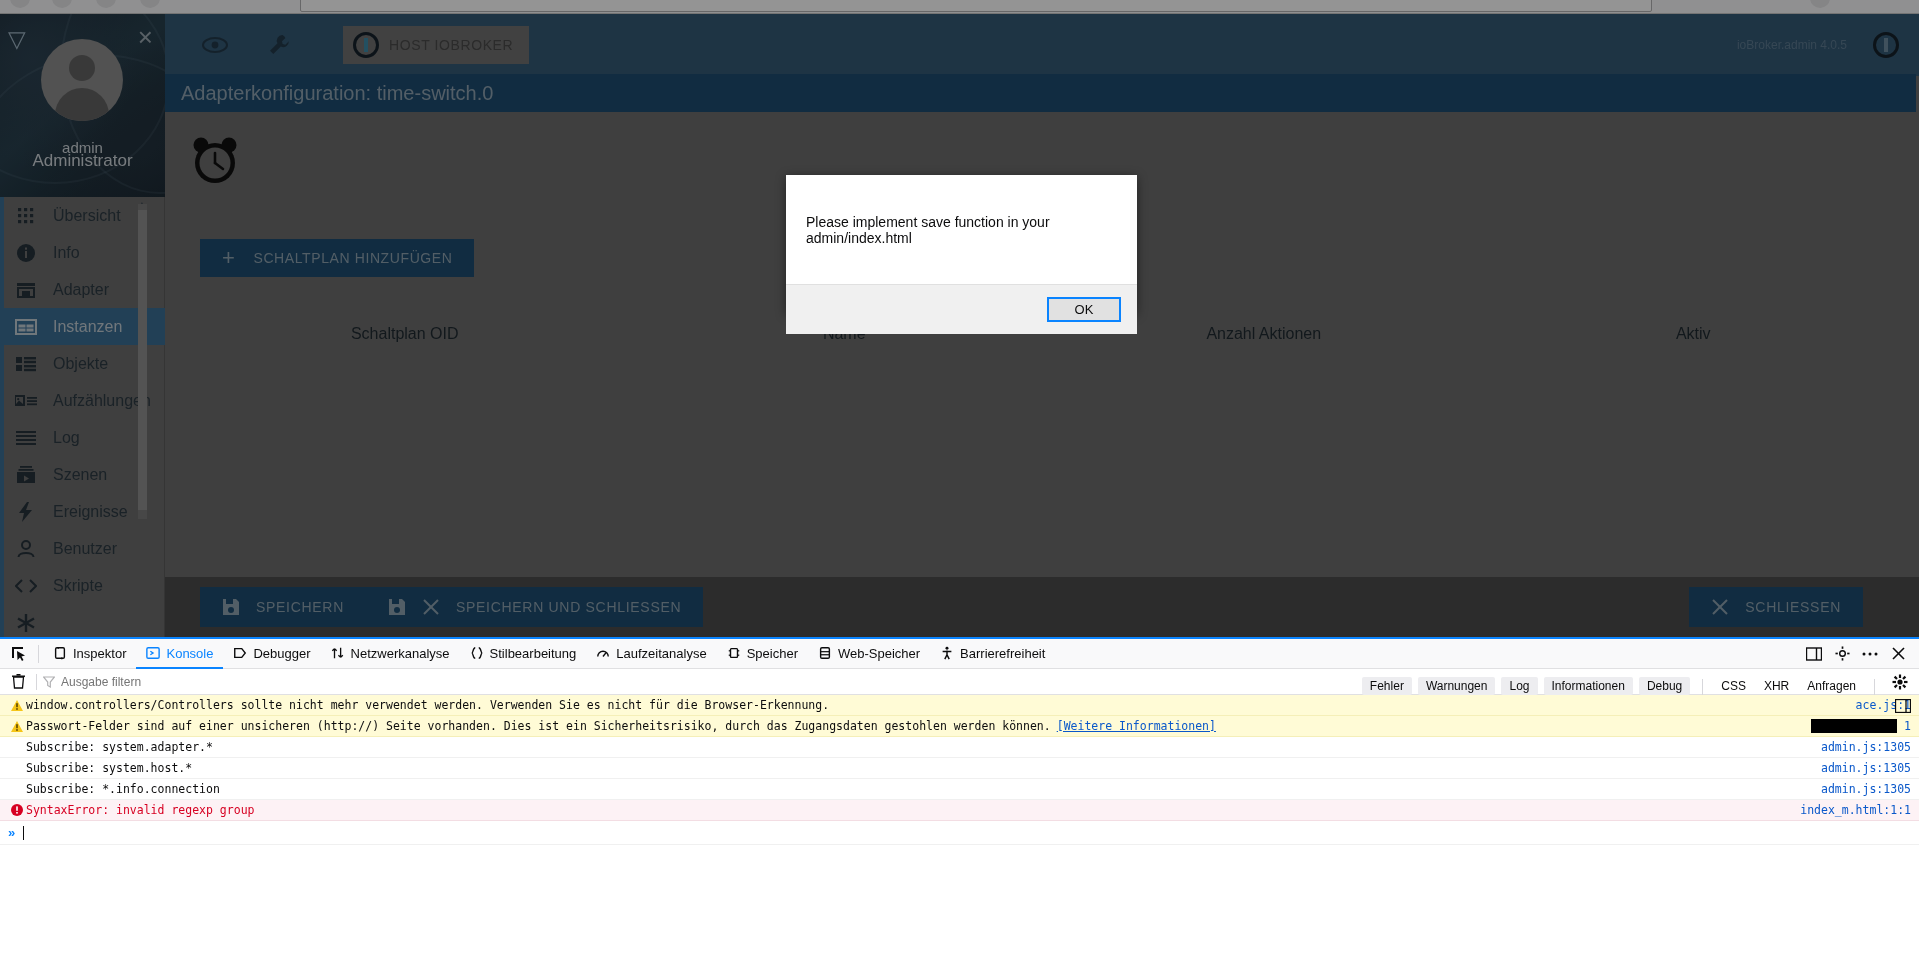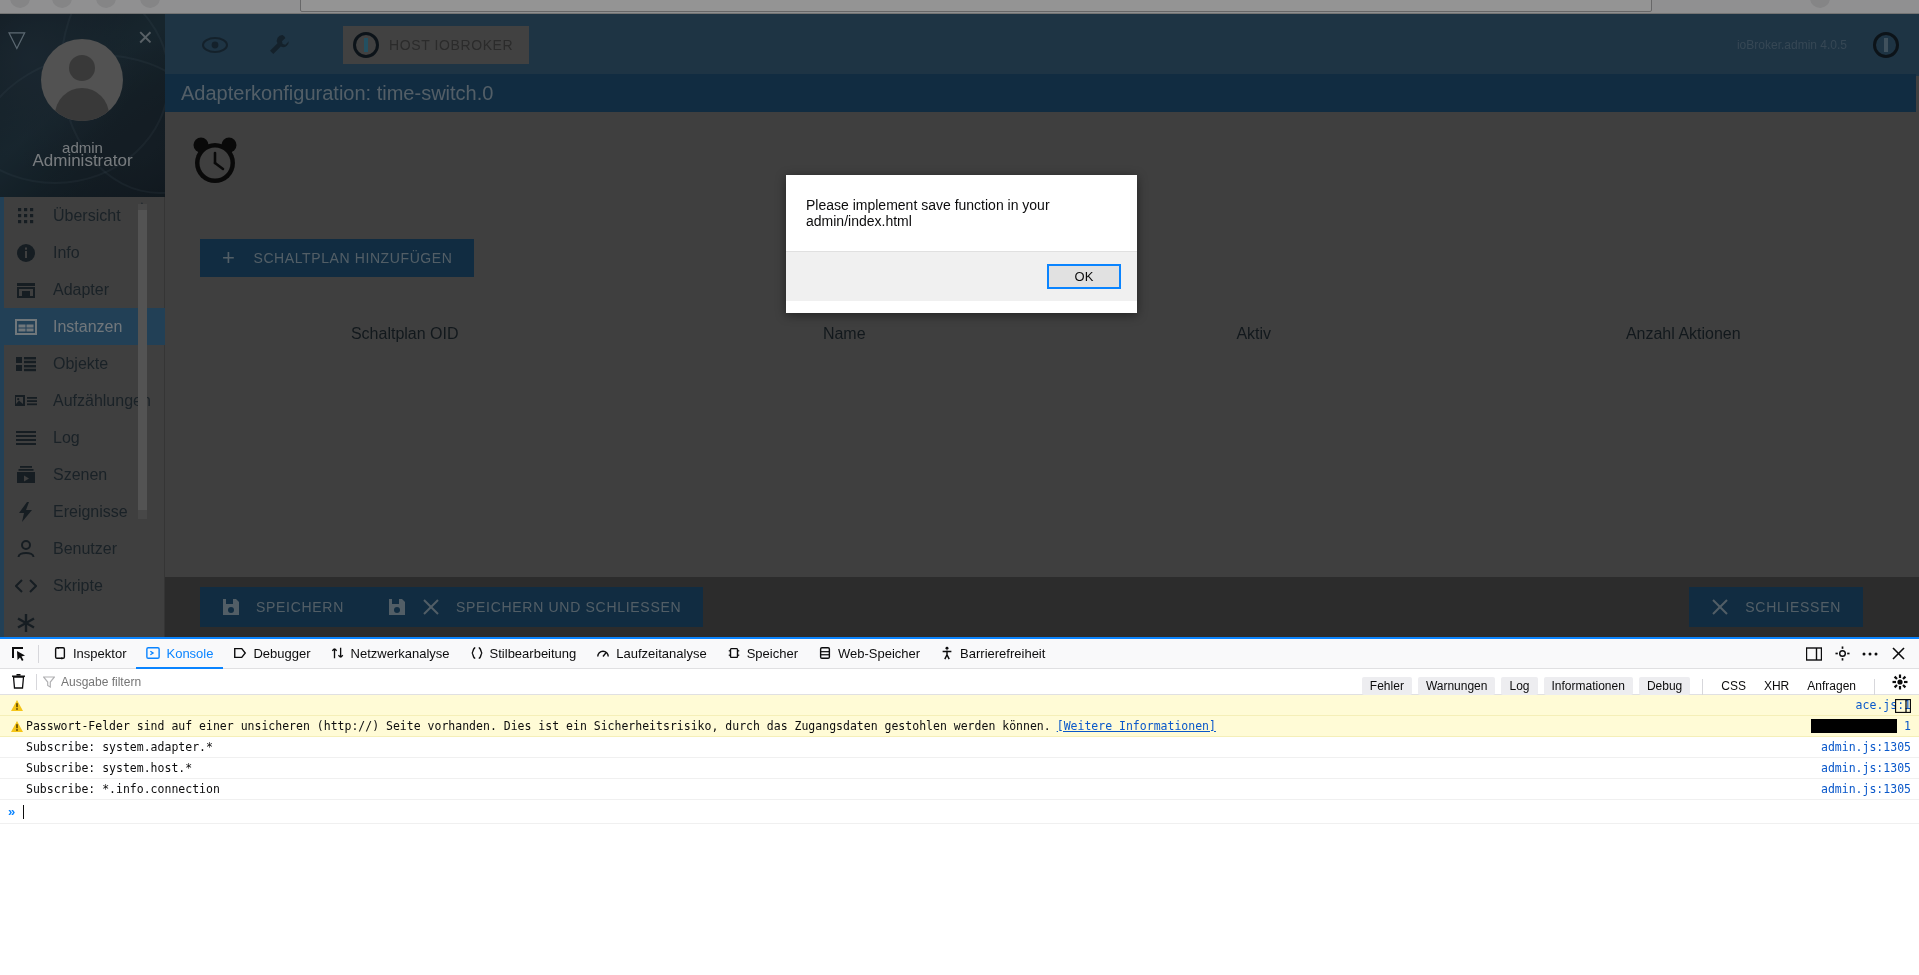--- a/index.html
+++ b/index.html
@@ -195,21 +195,21 @@
   
   .modal-dim {
     position: absolute; left: 0; top: 0; width: 1919px; height: 637px;
     background: rgba(0,0,0,0.42);
   }
   .dialog {
     position: absolute; left: 786px; top: 175px; width: 351px; height: 138px;
     background: #ffffff; box-shadow: 0 2px 10px rgba(0,0,0,.45);
   }
   .dialog-body {
-    height: 76px; display: flex; align-items: center;
+    height: 109px; display: flex; align-items: center;
     padding: 0 20px; color: #0c0c0d; font-size: 14px;
   }
   .dialog-footer {
     height: 50px; background: #f0f0f0; border-top: 1px solid #e0e0e0;
     display: flex; align-items: center; justify-content: flex-end;
     padding-right: 16px;
   }
   .dialog-ok {
     min-width: 74px; height: 25px; background: #e1e1e1;
     border: 2px solid #0a84ff; color: #0c0c0d; font-size: 13px;
@@ -522,22 +522,22 @@
       </div>
 
       <div class="add-btn">
         <span class="plus">+</span>
         <span>SCHALTPLAN HINZUFÜGEN</span>
       </div>
 
       <div class="table-head">
         <div class="th" style="width:480px;">Schaltplan OID</div>
         <div class="th" style="width:400px;">Name</div>
+        <div class="th" style="width:440px;">Anzahl Aktionen</div>
         <div class="th" style="width:420px;">Aktiv</div>
-        <div class="th" style="width:440px;">Anzahl Aktionen</div>
       </div>
 
       <div class="bottom-bar">
         <div class="act-btn first">
           <svg width="18" height="18" viewBox="0 0 18 18">
               <path d="M1 1h13l3 3v13H1z" fill="#8ea2b0"></path>
               <rect x="4" y="1" width="7" height="5" fill="#1e4d70"></rect>
               <circle cx="9" cy="12" r="3" fill="#1e4d70"></circle>
             </svg>
           <span>SPEICHERN</span>
@@ -743,20 +743,21 @@
   <div class="console-rows">
 
     <div class="crow warn">
       <span class="badge">
         <svg width="12" height="11" viewBox="0 0 12 11">
             <path d="M6 0 L12 11 H0 Z" fill="#f5c518"></path>
             <rect x="5.2" y="3.2" width="1.6" height="4" fill="#5a4400"></rect>
             <rect x="5.2" y="8.2" width="1.6" height="1.6" fill="#5a4400"></rect>
           </svg>
       </span>
+      <span class="msg">window.controllers/Controllers sollte nicht mehr verwendet werden. Verwenden Sie es nicht für die Browser-Erkennung.</span>
       <span class="src">ace.js:1</span>
     </div>
 
     <div class="crow warn">
       <span class="badge">
         <svg width="12" height="11" viewBox="0 0 12 11">
             <path d="M6 0 L12 11 H0 Z" fill="#f5c518"></path>
             <rect x="5.2" y="3.2" width="1.6" height="4" fill="#5a4400"></rect>
             <rect x="5.2" y="8.2" width="1.6" height="1.6" fill="#5a4400"></rect>
           </svg>
@@ -778,20 +779,31 @@
       <span class="msg">Subscribe: system.host.*</span>
       <span class="src">admin.js:1305</span>
     </div>
 
     <div class="crow">
       <span class="badge"></span>
       <span class="msg">Subscribe: *.info.connection</span>
       <span class="src">admin.js:1305</span>
     </div>
 
+    <div class="crow err">
+      <span class="badge">
+        <svg width="12" height="12" viewBox="0 0 12 12">
+            <circle cx="6" cy="6" r="6" fill="#d70022"></circle>
+            <rect x="5.2" y="2.4" width="1.6" height="4.4" fill="#fff"></rect>
+            <rect x="5.2" y="8" width="1.6" height="1.6" fill="#fff"></rect>
+          </svg>
+      </span>
+      <span class="msg">SyntaxError: invalid regexp group</span>
+      <span class="src">index_m.html:1:1</span>
+    </div>
 
     <div class="prompt-row">
       <span class="prompt-chev">»</span>
       <span class="caret"></span>
       <span class="split-icon">
         <svg width="16" height="14" viewBox="0 0 16 14">
             <rect x="0.5" y="0.5" width="15" height="13" fill="none" stroke="#0c0c0d" stroke-width="1.3"></rect>
             <line x1="11" y1="0.5" x2="11" y2="13.5" stroke="#0c0c0d" stroke-width="1.3"></line>
           </svg>
       </span>

